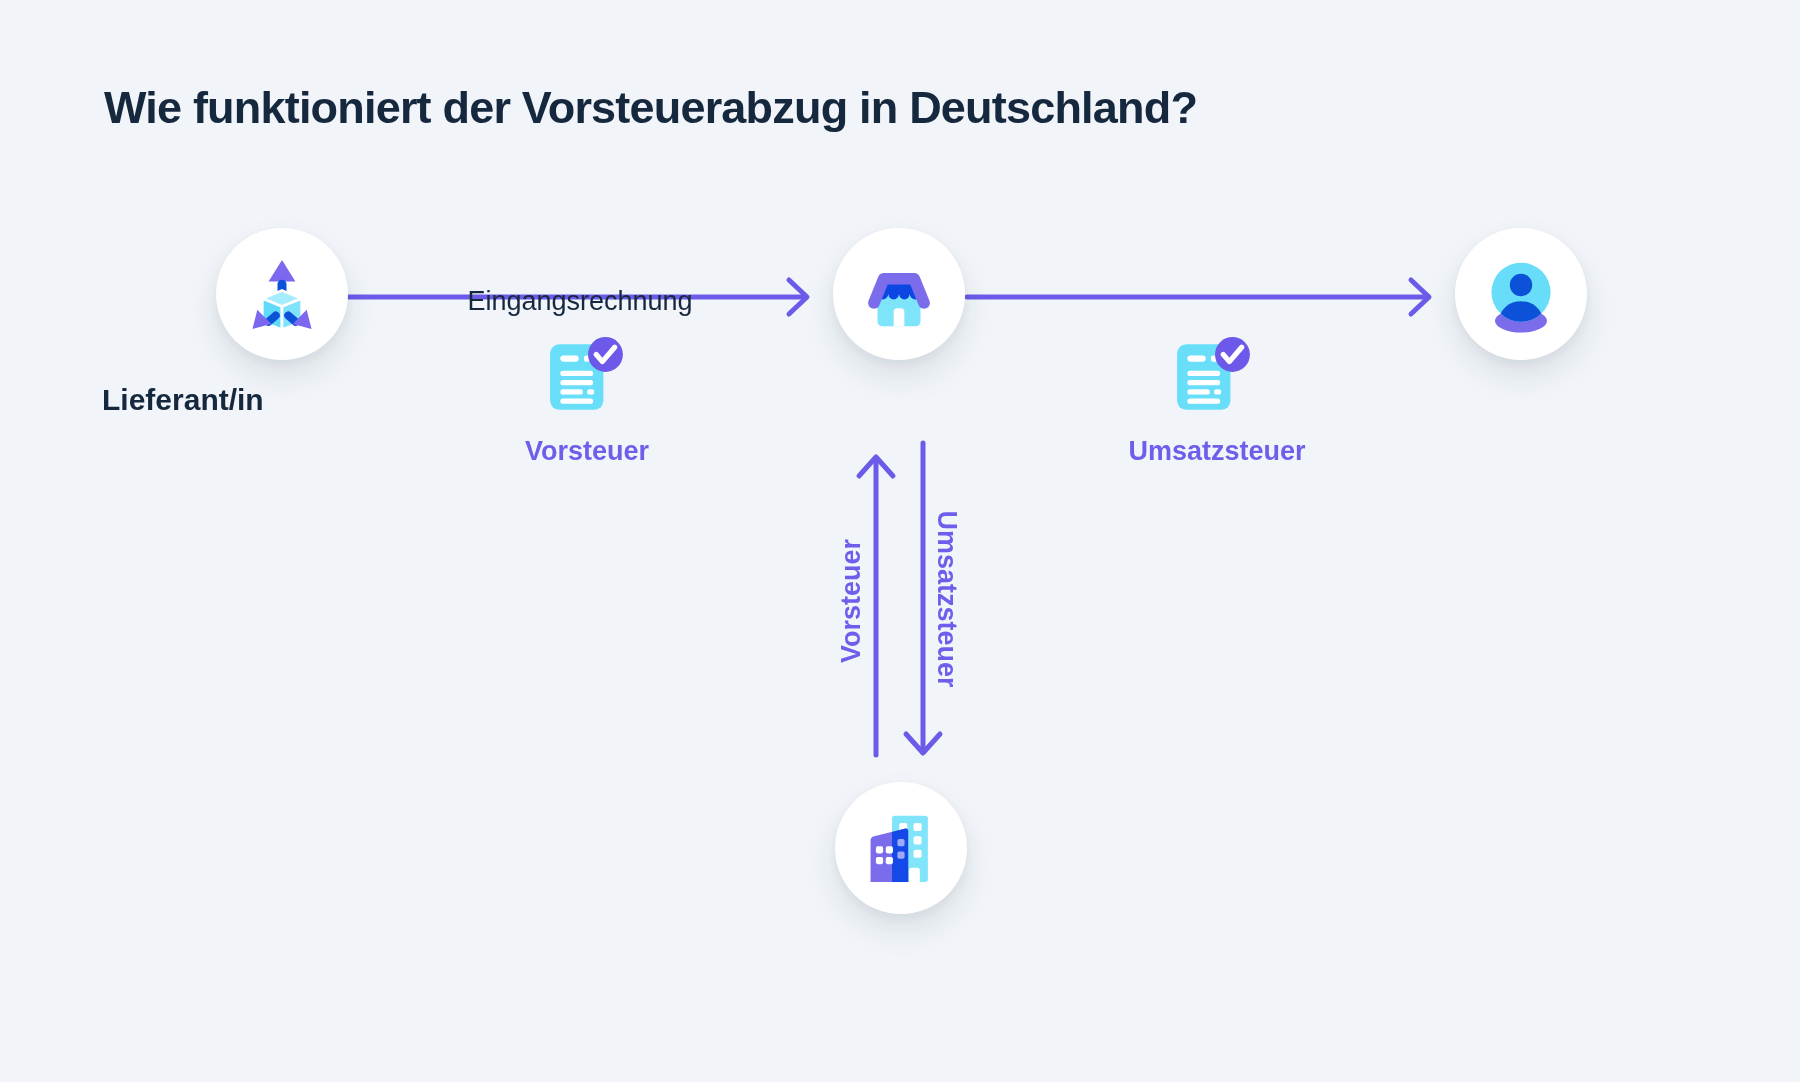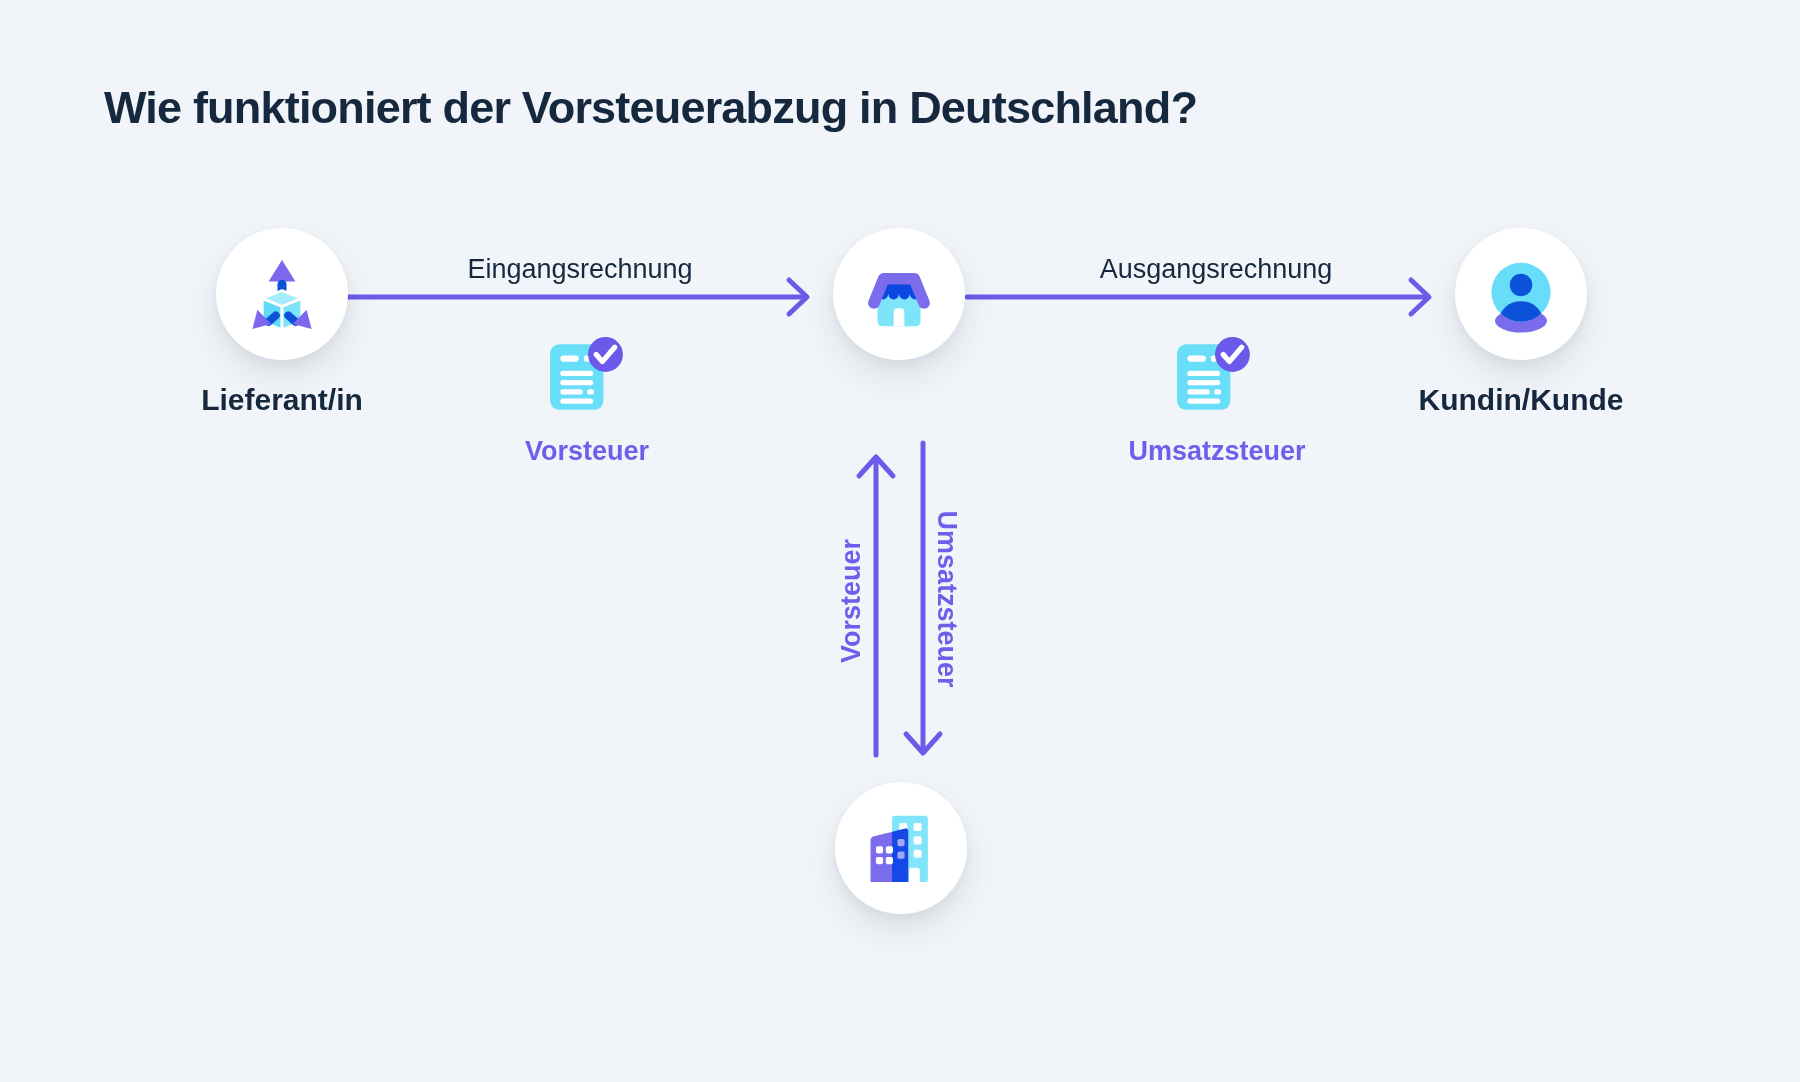--- a/index.html
+++ b/index.html
@@ -34,31 +34,31 @@
   .node-circle{
     width:132px;height:132px;
     background:#FFFFFF;
     border-radius:50%;
     display:flex;align-items:center;justify-content:center;
     box-shadow:0 16px 32px rgba(21,40,63,0.10),0 4px 10px rgba(21,40,63,0.05);
   }
   .node-label{
     position:absolute;
     width:360px;
-    text-align:center;
     font-size:30px;
     font-weight:bold;
     color:#16283E;
   }
   .flow-label{
     position:absolute;
     width:400px;
     text-align:center;
     font-size:27px;
     color:#16283E;
+    margin-top:32px;
   }
   .doc-group{position:absolute;}
   .doc-label{
     position:absolute;
     width:300px;
     text-align:center;
     font-size:27px;
     font-weight:bold;
     color:#6F5EEB;
   }
@@ -135,21 +135,20 @@
         <circle cx="48" cy="46" r="33" fill="#67DDF9"></circle>
         <clipPath id="personClip">
             <circle cx="48" cy="46" r="33"></circle>
           </clipPath>
         <g clip-path="url(#personClip)">
           <circle cx="48" cy="38" r="12.5" fill="#0B52D8"></circle>
           <ellipse cx="48" cy="77" rx="24" ry="21" fill="#0B52D8"></ellipse>
         </g>
       </svg>
     </div>
-    <div class="node-label" style="left:-114px;top:155px;">Kundin/Kunde</div>
   </div>
 
   <div class="node" style="left:835px;top:782px;">
     <div class="node-circle">
       <svg width="86" height="86" viewBox="0 0 96 96">
         <rect x="38" y="12" width="40" height="74" rx="3" fill="#80E5FA"></rect>
         <g fill="#FFFFFF">
           <rect x="46" y="20" width="9" height="9" rx="2"></rect>
           <rect x="62" y="20" width="9" height="9" rx="2"></rect>
           <rect x="62" y="35" width="9" height="9" rx="2"></rect>
@@ -166,21 +165,20 @@
         </g>
         <g fill="#9FA9F4">
           <rect x="44" y="38" width="8" height="8" rx="2"></rect>
           <rect x="44" y="52" width="8" height="8" rx="2"></rect>
         </g>
       </svg>
     </div>
   </div>
 
   <div class="flow-label" style="left:380px;top:254px;">Eingangsrechnung</div>
-  <div class="flow-label" style="left:1016px;top:254px;">Ausgangsrechnung</div>
 
   <div class="doc-group" style="left:548px;top:336px;">
     <svg width="78" height="80" viewBox="0 0 76 78">
       <rect x="2" y="8" width="52" height="64" rx="9" fill="#68DEF9"></rect>
       <g fill="#FFFFFF">
         <rect x="12" y="19" width="18" height="6" rx="3"></rect>
         <rect x="35" y="19" width="9" height="6" rx="2"></rect>
         <rect x="12" y="34" width="32" height="5" rx="2.5"></rect>
         <rect x="12" y="43" width="32" height="5" rx="2.5"></rect>
         <rect x="12" y="52" width="22" height="5" rx="2.5"></rect>

